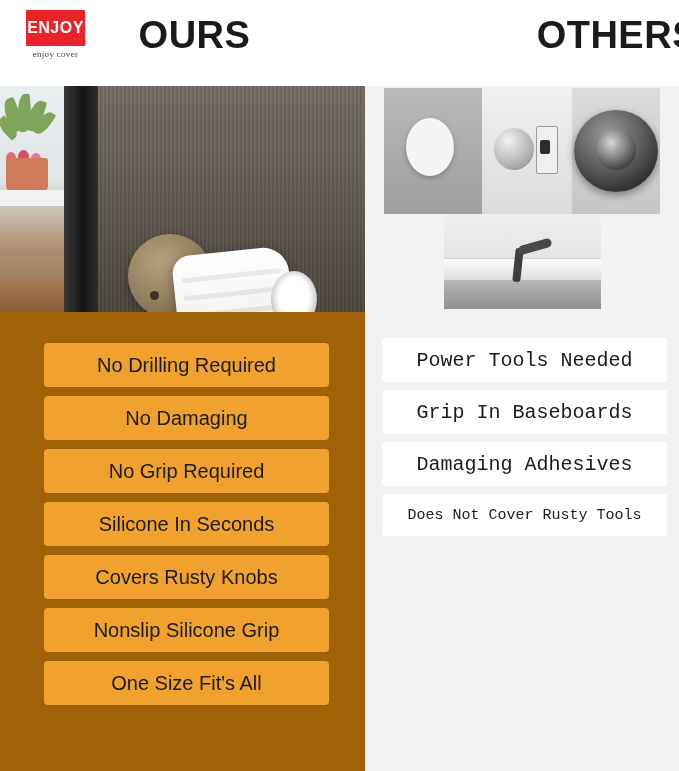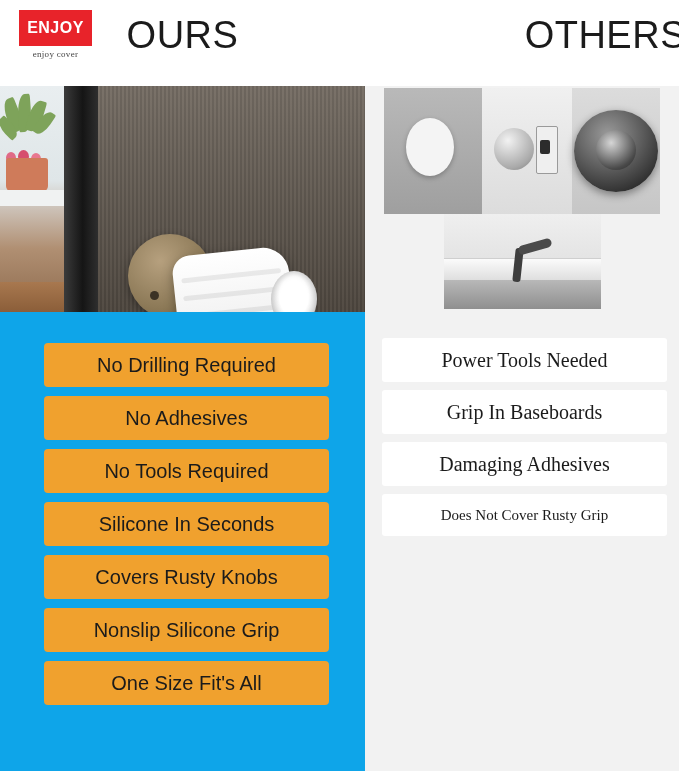--- a/index.html
+++ b/index.html
@@ -34,21 +34,21 @@
     top: 10px;
     width: 75px;
     height: 56px;
     background: #ffffff;
     display: flex;
     flex-direction: column;
     align-items: center;
     justify-content: flex-start;
   }
   .logo-badge {
-    width: 73px;
+    width: 59px;
     height: 36px;
     background: #e8232a;
     display: flex;
     align-items: center;
     justify-content: center;
   }
   .logo-badge span {
     color: #ffffff;
     font-weight: bold;
     font-size: 16px;
@@ -63,42 +63,43 @@
     font-family: "Liberation Serif", serif;
     margin-top: 3px;
     letter-spacing: 0.3px;
   }
   .col-title {
     position: absolute;
     top: 14px;
     font-size: 38px;
     color: #1b1b1b;
     font-family: "Liberation Sans", sans-serif;
-    font-weight: normal;
+    font-weight: bold;
     letter-spacing: 0.5px;
+    padding-left: 12px;
   }
   .col-title.ours {
     left: 0;
     width: 365px;
     text-align: center;
   }
   .col-title.others {
     left: 372px;
     width: 314px;
     text-align: right;
   }
 
   
   .col-left {
     position: absolute;
     left: 0;
     top: 86px;
     width: 365px;
     height: 685px;
-    background: #0ea5e9;
+    background: #a16207;
   }
   .col-right {
     position: absolute;
     left: 365px;
     top: 86px;
     width: 314px;
     height: 685px;
     background: #f2f2f2;
   }
 
@@ -308,21 +309,21 @@
   .pill-others {
     height: 44px;
     margin-bottom: 8px;
     background: #ffffff;
     border-radius: 3px;
     display: flex;
     align-items: center;
     justify-content: center;
     color: #1b1b1b;
     font-size: 20px;
-    font-family: Liberation Serif, serif;
+    font-family: Liberation Mono, monospace;
   }
   .pill-others.small {
     font-size: 15px;
     height: 42px;
   }
 </style>
 </head>
 <body>
 
 <div class="page">
@@ -370,22 +371,22 @@
         <div class="pl-knob-ridge" style="top:22px;"></div>
         <div class="pl-knob-ridge" style="top:40px;"></div>
         <div class="pl-knob-ridge" style="top:58px;"></div>
 
       </div>
       <div class="pl-knob-hole"></div>
     </div>
 
     <div class="list-left">
       <div class="pill-ours">No Drilling Required</div>
-      <div class="pill-ours">No Adhesives</div>
-      <div class="pill-ours">No Tools Required</div>
+      <div class="pill-ours">No Damaging</div>
+      <div class="pill-ours">No Grip Required</div>
       <div class="pill-ours">Silicone In Seconds</div>
       <div class="pill-ours">Covers Rusty Knobs</div>
       <div class="pill-ours">Nonslip Silicone Grip</div>
       <div class="pill-ours">One Size Fit's All</div>
     </div>
   </div>
 
   <div class="col-right">
 
     <div class="photo-right-top">
@@ -406,17 +407,17 @@
       <div class="prb-stop">
         <div class="prb-stop-post"></div>
         <div class="prb-stop-arm"></div>
       </div>
     </div>
 
     <div class="list-right">
       <div class="pill-others">Power Tools Needed</div>
       <div class="pill-others">Grip In Baseboards</div>
       <div class="pill-others">Damaging Adhesives</div>
-      <div class="pill-others small">Does Not Cover Rusty Grip</div>
+      <div class="pill-others small">Does Not Cover Rusty Tools</div>
     </div>
   </div>
 
 </div>
 
 </body></html>

